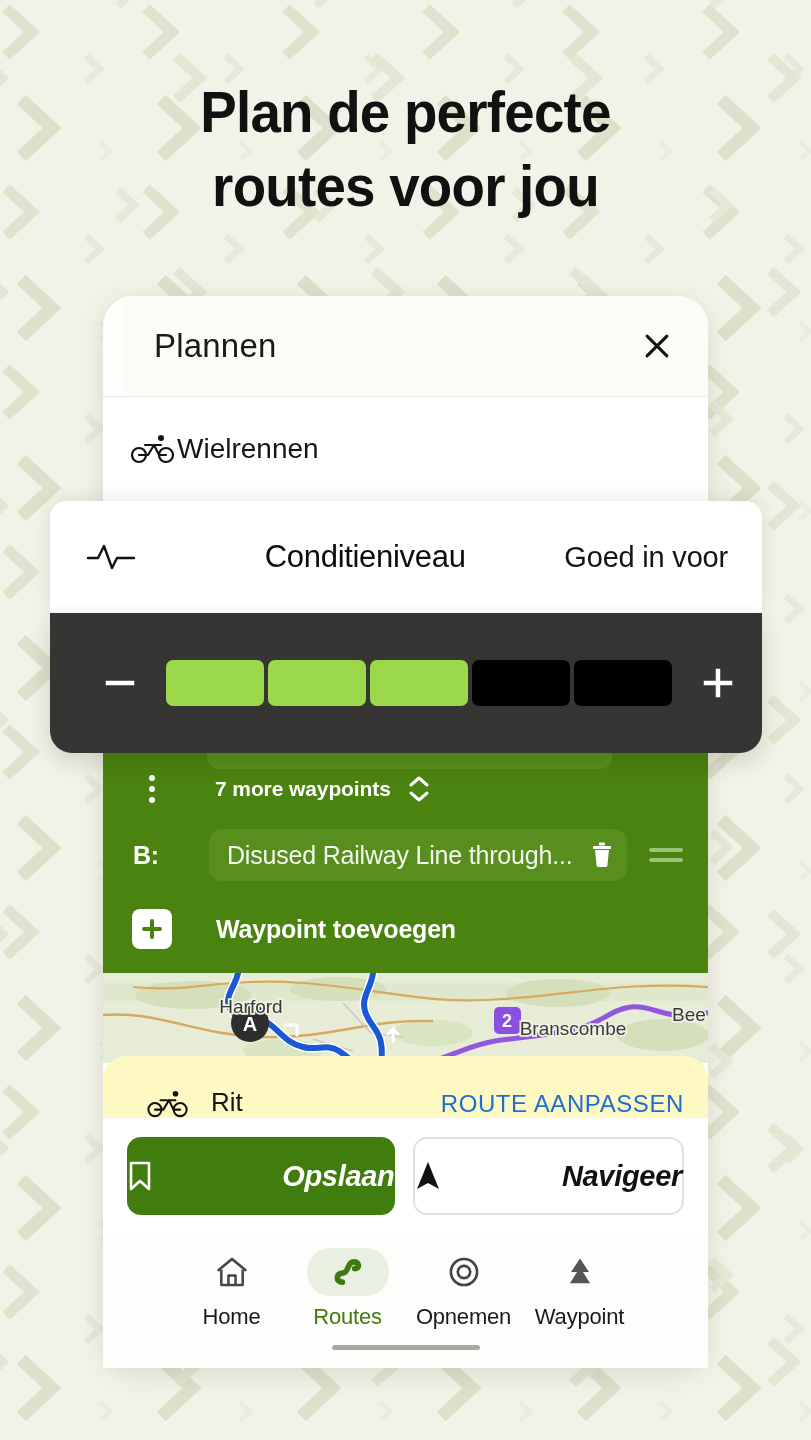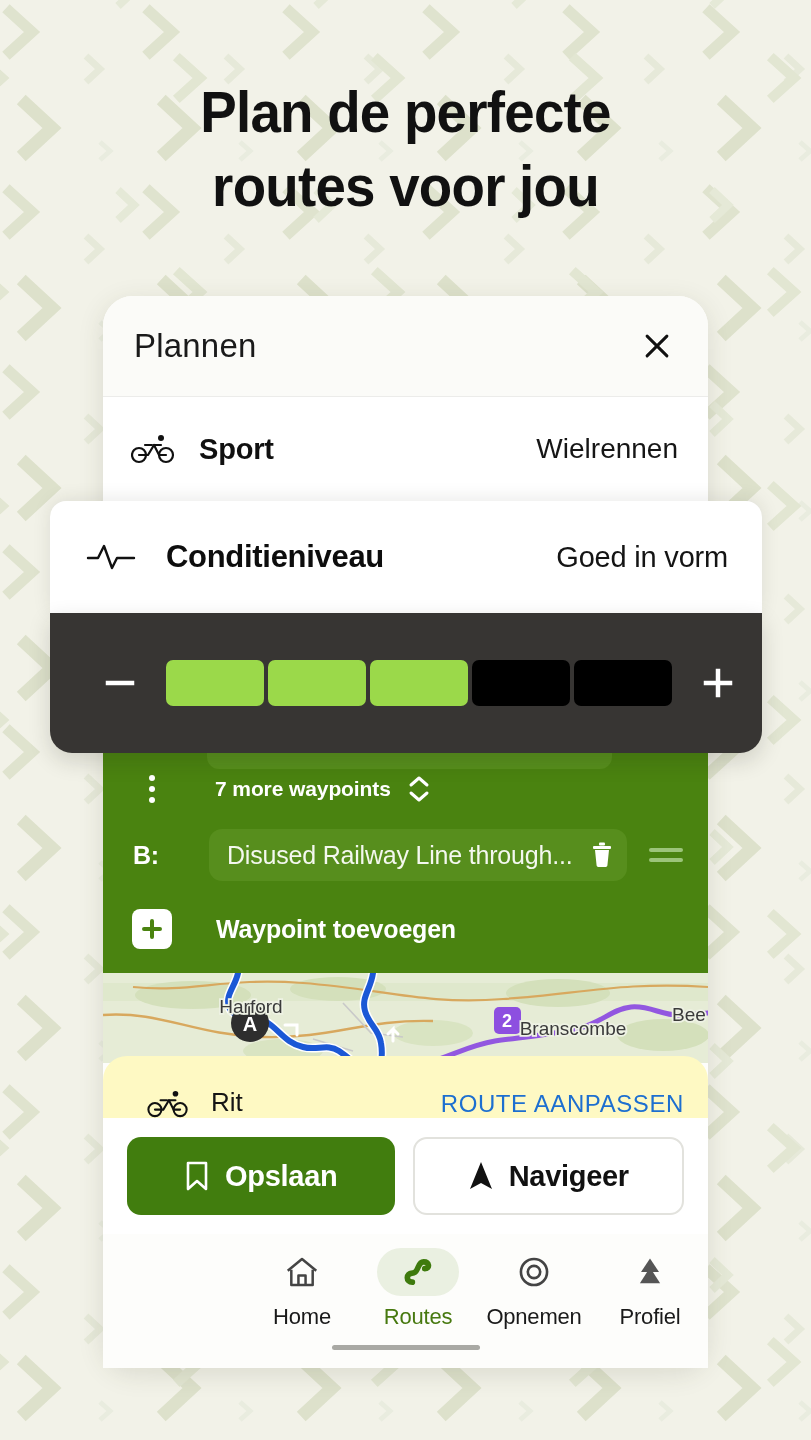--- a/index.html
+++ b/index.html
@@ -48,20 +48,21 @@
     overflow: hidden;
     z-index: 2;
   }
 
   
   .plan-header {
     height: 100px;
     display: flex; align-items: center;
     padding: 0 30px 0 31px;
     background: #fbfbf8;
+    margin-left: 20px;
   }
   .plan-title {
     font-size: 33px; color: #1a1a1a; font-weight: 400;
     letter-spacing: 0.2px; flex: 1;
   }
   .close-btn {
     width: 42px; height: 42px;
     display: flex; align-items: center; justify-content: center;
     cursor: pointer;
   }
@@ -176,32 +177,33 @@
   #actions {
     position:absolute;
     left:103px; top:1118px; width:605px; height:116px;
     background:#ffffff;
     display:flex; align-items:center; gap:18px;
     padding: 0 24px;
     z-index: 5;
   }
   .btn {
     flex:1; height: 78px; border-radius: 14px;
-    display:flex; align-items:center; justify-content:center; gap:15px;
+    display:flex; align-items:center; justify-content:space-between; gap:15px;
     font-size: 29px; font-weight:700; letter-spacing:-0.3px;
     cursor:pointer;
+    font-style:italic;
   }
   .btn-save { background:#417d0e; color:#ffffff; }
   .btn-nav { background:#ffffff; color:#111111; border:2px solid #e2e2dd; }
 
   
   #bottom-nav {
     position:absolute; left:103px; top:1234px; width:605px; height:134px;
     background:#fdfdfb;
-    display:flex; align-items:flex-start; justify-content:flex-end;
+    display:flex; align-items:flex-start; justify-content:center;
     padding-top: 14px;
     z-index:5;
   }
   .nav-item {
     width: 116px; display:flex; flex-direction:column; align-items:center;
     cursor:pointer;
   }
   .nav-ico-wrap {
     width: 82px; height: 48px; border-radius: 24px;
     display:flex; align-items:center; justify-content:center;
@@ -220,22 +222,22 @@
     left:50px; top:501px; width:712px; height:112px;
     background:#ffffff;
     border-radius: 16px 16px 0 0;
     display:flex; align-items:center;
     padding: 0 34px 0 36px;
     z-index: 8;
     box-shadow: 0 -2px 18px rgba(40,40,30,0.10);
   }
   .cond-ico { width: 54px; display:flex; align-items:center; }
   .cond-label {
-    font-size: 31px; font-weight:700; color:#0d0d0d;
-    margin-left: 26px; flex:1; letter-spacing:-0.3px;
+    font-size: 31px; font-weight:400; color:#0d0d0d;
+    margin-left: 26px; flex:1; letter-spacing:-0.3px;text-align:center;
   }
   .cond-value { font-size: 29px; color:#141414; letter-spacing:-0.2px; }
 
   
   #stepper-panel {
     position:absolute;
     left:50px; top:613px; width:712px; height:140px;
     background:#373533;
     border-radius: 0 0 22px 22px;
     display:flex; align-items:center;
@@ -300,21 +302,20 @@
     <div class="sport-ico">
       <svg width="44" height="30" viewBox="0 0 44 30" fill="none" stroke="#111" stroke-width="2.2">
         <circle cx="8" cy="21" r="7"></circle>
         <circle cx="35" cy="21" r="7"></circle>
         <circle cx="30" cy="4" r="3" fill="#111" stroke="none"></circle>
         <path d="M8 21 L17 21 L23 11 L30 11" stroke-linecap="round" stroke-linejoin="round"></path>
         <path d="M23 11 L28 21 L35 21" stroke-linecap="round"></path>
         <path d="M14 11 L21 11" stroke-linecap="round"></path>
       </svg>
     </div>
-    <div class="sport-label">Sport</div>
     <div class="sport-value">Wielrennen</div>
   </div>
   <div class="divider"></div>
 
   <div class="filler"></div>
 </div>
 
 <div id="waypoint-panel">
   <div class="wp-ghost-chip"></div>
 
@@ -466,34 +467,34 @@
   </div>
 
 
   <div class="nav-item">
     <div class="nav-ico-wrap">
       <svg width="36" height="36" viewBox="0 0 32 32" fill="#555">
         <path d="M16 4 L24 16 H8 Z"></path>
         <path d="M16 12 L25 26 H7 Z"></path>
       </svg>
     </div>
-    <div class="nav-label">Profiel</div>
+    <div class="nav-label">Waypoint</div>
   </div>
 
   <div id="home-indicator"></div>
 </div>
 
 <div id="cond-panel">
   <div class="cond-ico">
     <svg width="50" height="34" viewBox="0 0 50 34" fill="none" stroke="#111" stroke-width="2.4" stroke-linecap="round" stroke-linejoin="round">
       <path d="M2 18 H12 L18 6 L26 28 L31 18 H48"></path>
     </svg>
   </div>
   <div class="cond-label">Conditieniveau</div>
-  <div class="cond-value">Goed in vorm</div>
+  <div class="cond-value">Goed in voor</div>
 </div>
 
 <div id="stepper-panel">
   <div class="step-btn">
     <svg width="36" height="36" viewBox="0 0 36 36" fill="none" stroke="#ffffff" stroke-width="4.5" stroke-linecap="square">
       <path d="M6 18 H30"></path>
     </svg>
   </div>
   <div class="segments">
     <div class="seg on"></div>

